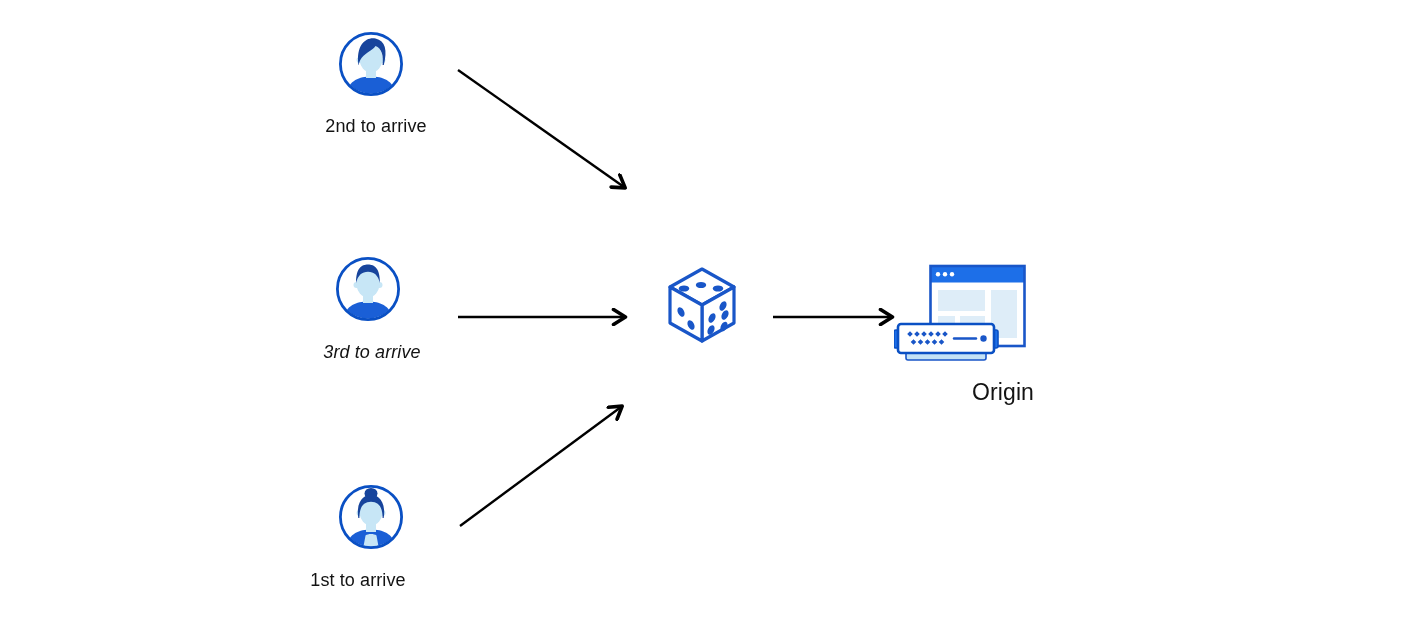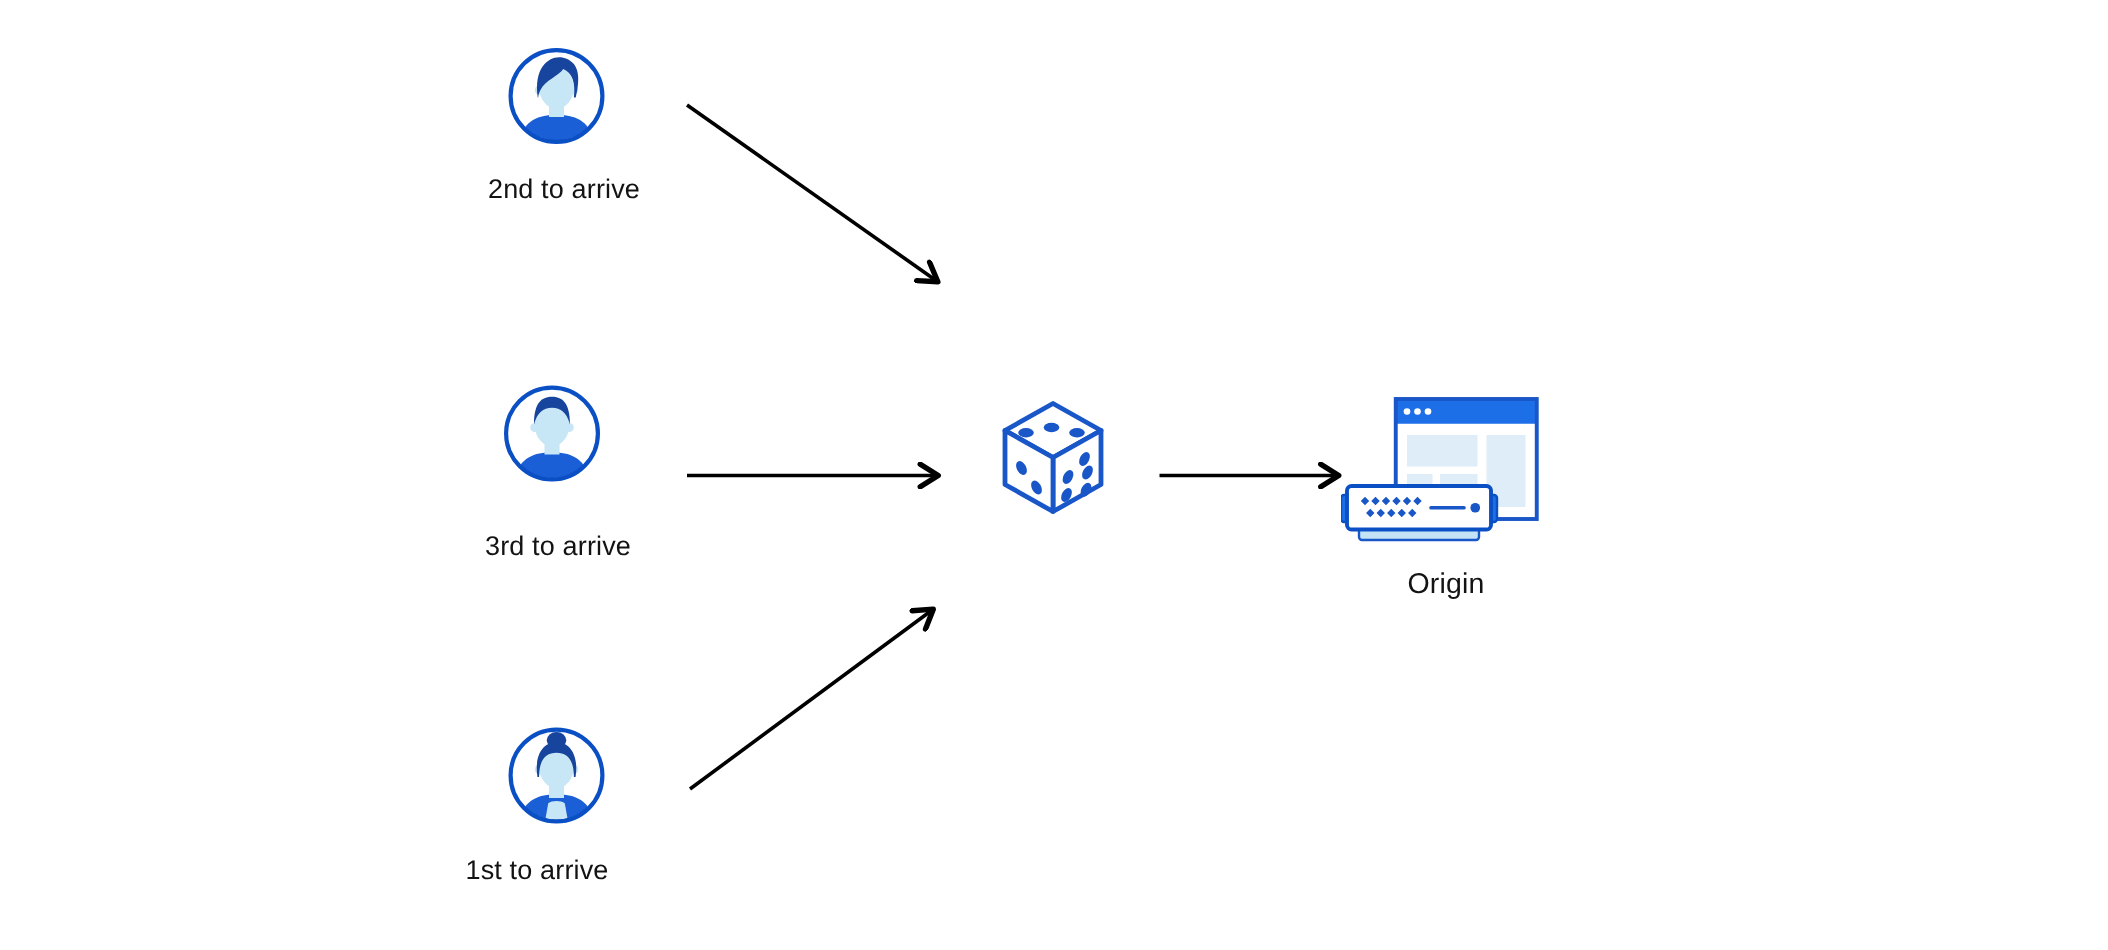--- a/index.html
+++ b/index.html
@@ -6,21 +6,21 @@
   .canvas{
     position:relative;width:1150px;height:633px;background:#ffffff;
     font-family:"Liberation Sans",sans-serif;overflow:hidden;
   }
   .arrow-layer{position:absolute;left:0;top:0;width:1405px;height:633px;pointer-events:none;}
   .node{position:absolute;}
   .node-label{
     position:absolute;text-align:center;color:#131313;
     font-size:18px;line-height:1.2;letter-spacing:0.1px;
   }
-  .origin-label{font-size:19px;}
+  .origin-label{font-size:23px;text-align:right;}
 </style>
 </head>
 <body>
 
 <div class="canvas">
 
   <svg class="arrow-layer" viewBox="0 0 1405 633">
     <defs>
       <marker id="chev" viewBox="0 0 12 12" refX="9" refY="6" markerWidth="7.5" markerHeight="7.5" orient="auto-start-reverse">
         <path d="M2,1 L10,6 L2,11" fill="none" stroke="#000000" stroke-width="2.4" stroke-linecap="round" stroke-linejoin="round"></path>
@@ -65,21 +65,21 @@
         <path d="M7,68 C9,50 20,45.5 33,45.5 C46,45.5 57,50 59,68 Z" fill="#1A5FD6"></path>
         <rect x="28" y="34" width="10" height="13" fill="#C7E6F6"></rect>
         <circle cx="21.5" cy="29" r="3" fill="#C7E6F6"></circle>
         <circle cx="44.5" cy="29" r="3" fill="#C7E6F6"></circle>
         <ellipse cx="33" cy="27.5" rx="11.5" ry="14" fill="#C7E6F6"></ellipse>
         <path d="M21,27 C21,12 26.5,8.5 33,8.5 C39.5,8.5 45,12 45,27 C42.8,19 39,15.8 33,15.8 C27,15.8 23.2,19 21,27 Z" fill="#17449C"></path>
       </g>
       <circle cx="33" cy="33" r="30.6" fill="none" stroke="#0A50C4" stroke-width="2.8"></circle>
     </svg>
   </div>
-  <div class="node-label" style="left:292px;top:354px;width:160px;">3rd to arrive</div>
+  <div class="node-label" style="left:292px;top:342px;width:160px;font-style:italic;">3rd to arrive</div>
 
   <div class="node" style="left:338px;top:484px;width:66px;height:66px;">
     <svg width="66" height="66" viewBox="0 0 66 66">
       <defs>
           <clipPath id="clipA3">
             <circle cx="33" cy="33" r="29.6"></circle>
           </clipPath>
         </defs>
       <circle cx="33" cy="33" r="30.6" fill="#ffffff"></circle>
       <g clip-path="url(#clipA3)">

